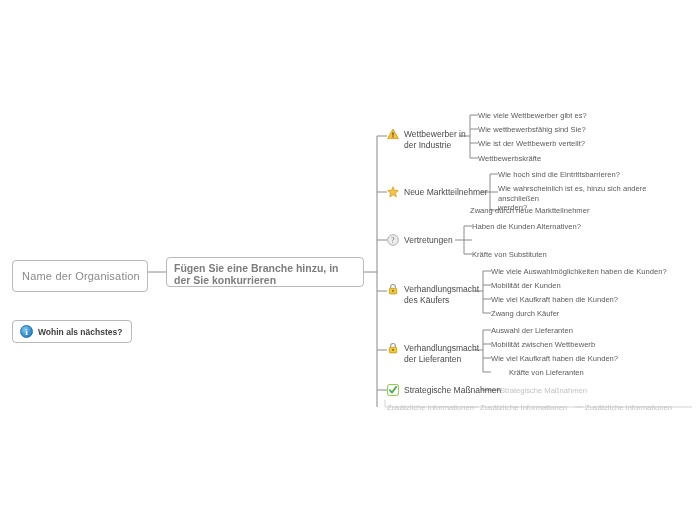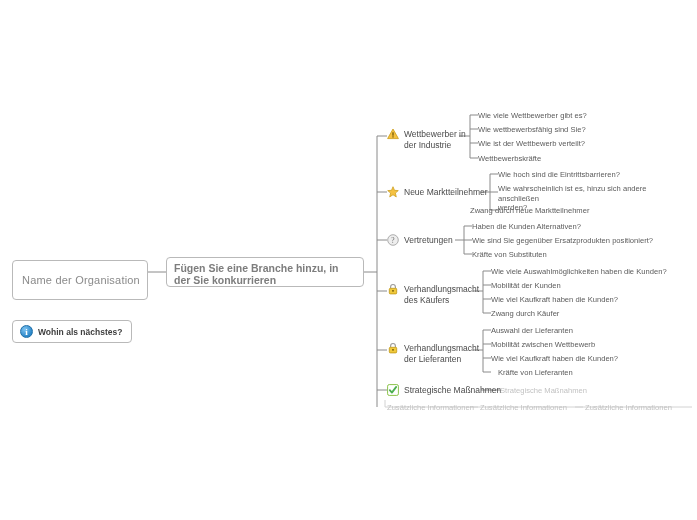--- a/index.html
+++ b/index.html
@@ -26,21 +26,21 @@
   }
   .node {
     position: absolute;
     box-sizing: border-box;
   }
   
   .root-node {
     left: 12px;
     top: 260px;
     width: 136px;
-    height: 40px;
+    height: 32px;
     border: 1px solid #b9b9b9;
     border-radius: 4px;
     background: #ffffff;
     color: #8a8a8a;
     font-size: 11px;
     display: flex;
     align-items: center;
     padding-left: 9px;
     letter-spacing: .2px;
   }
@@ -240,21 +240,20 @@
   <div class="topic" style="left:387px; top:234px;">
     <span class="icon ic-help">
       <svg width="12" height="12" viewBox="0 0 12 12">
         <circle cx="6" cy="6" r="5.3" fill="#eeeeee" stroke="#9b9b9b" stroke-width="0.8"></circle>
         <text x="6" y="8.7" font-size="7.5" font-family="Liberation Serif, serif" text-anchor="middle" fill="#666666">?</text>
       </svg>
     </span>
     <span class="label">Vertretungen</span>
   </div>
   <div class="leaf" style="left:472px; top:222px;">Haben die Kunden Alternativen?</div>
-  <div class="leaf" style="left:472px; top:236px;">Wie sind Sie gegenüber Ersatzprodukten positioniert?</div>
   <div class="leaf" style="left:472px; top:250px;">Kräfte von Substituten</div>
 
   <div class="topic" style="left:387px; top:283px;">
     <span class="icon ic-lock">
       <svg width="12" height="12" viewBox="0 0 12 12">
         <path d="M3.6 5.4 V3.9 a2.4 2.4 0 0 1 4.8 0 V5.4" fill="none" stroke="#9a9a9a" stroke-width="1.1"></path>
         <rect x="2.3" y="5.3" width="7.4" height="5.6" rx="1" fill="#f0c93c" stroke="#bf9514" stroke-width="0.8"></rect>
         <circle cx="6" cy="7.8" r="0.9" fill="#6b5200"></circle>
       </svg>
     </span>
@@ -273,21 +272,21 @@
         <rect x="2.3" y="5.3" width="7.4" height="5.6" rx="1" fill="#f0c93c" stroke="#bf9514" stroke-width="0.8"></rect>
         <circle cx="6" cy="7.8" r="0.9" fill="#6b5200"></circle>
       </svg>
     </span>
     <span class="label">Verhandlungsmacht
 der Lieferanten</span>
   </div>
   <div class="leaf" style="left:491px; top:326px;">Auswahl der Lieferanten</div>
   <div class="leaf" style="left:491px; top:340px;">Mobilität zwischen Wettbewerb</div>
   <div class="leaf" style="left:491px; top:354px;">Wie viel Kaufkraft haben die Kunden?</div>
-  <div class="leaf" style="left:498px; top:368px;">Kräfte von Lieferanten</div>
+  <div class="leaf" style="left:509px; top:368px;">Kräfte von Lieferanten</div>
 
   <div class="topic" style="left:387px; top:384px;">
     <span class="icon ic-check">
       <svg width="12" height="12" viewBox="0 0 12 12">
         <rect x="0.6" y="0.6" width="10.8" height="10.8" rx="1.6" fill="#ffffff" stroke="#8bc34a" stroke-width="1"></rect>
         <polyline points="2.8,6.2 4.9,8.6 9.2,2.9" fill="none" stroke="#4caf50" stroke-width="1.8" stroke-linecap="round" stroke-linejoin="round"></polyline>
       </svg>
     </span>
     <span class="label">Strategische Maßnahmen</span>
   </div>

